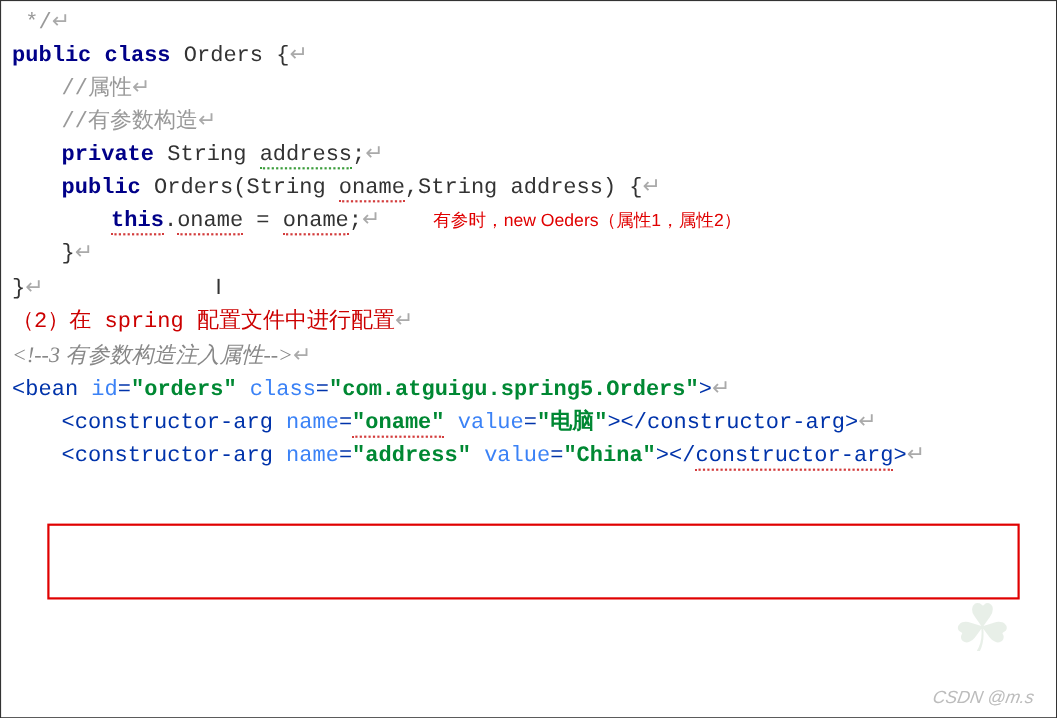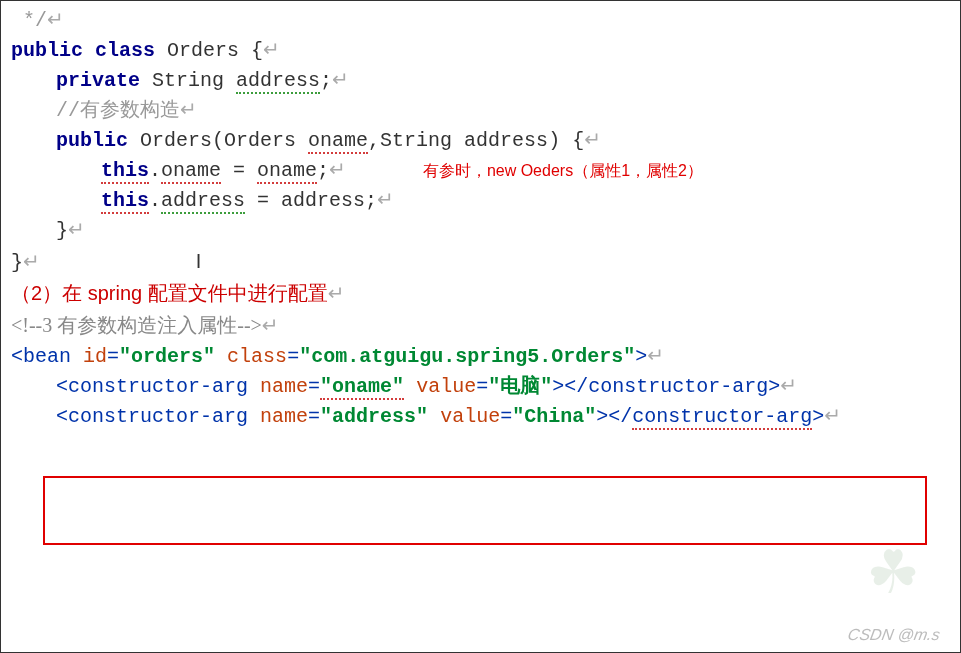--- a/index.html
+++ b/index.html
@@ -21,25 +21,25 @@
   }
   .code-line {
     white-space: pre;
     color: #333;
   }
   .kw { color: #000088; font-weight: bold; }
   .normal { color: #333; text-align: center; }
   .grey-comment { color: #999; }
   .underline-red { border-bottom: 2px dotted #d33c3c; }
   .underline-green { border-bottom: 2px dotted #3c9d3c; }
-  .red-text { color: #cc0000; font-family: Liberation Sans, sans-serif; }
-  .red-note { color: #e00000; font-family: "SimSun", sans-serif; font-size: 16px; margin-left: 29px; }
-  .xml-comment-grey { color: #888; font-family: "SimSun", serif; }
+  .red-text { color: #cc0000; font-family: Liberation Mono, monospace; }
+  .red-note { color: #e00000; font-family: "SimSun", sans-serif; font-size: 16px; }
+  .xml-comment-grey { color: #888; font-style: italic; font-family: "SimSun", serif; }
   .tag { color: #0033aa; }
-  .attr-name { color: #c2410c; }
+  .attr-name { color: #3b82f6; }
   .attr-value { color: #008833; font-weight: bold; }
   .indent1 { display: inline-block; width: 45px; }
   .indent2 { display: inline-block; width: 90px; }
   .red-box {
     position: absolute;
     border: 2px solid #e00000;
   }
   .paragraph-mark { color: #aaa; }
   .cursor-icon { font-family: sans-serif; color: #333; display: inline-block;}
   .watermark {
@@ -62,31 +62,31 @@
 </style>
 </head>
 <body>
 
 <div class="container">
 
   <div class="code-line"><span class="grey-comment"> */</span><span class="paragraph-mark">↵</span></div>
 
   <div class="code-line"><span class="kw">public</span> <span class="kw">class</span> <span class="normal">Orders</span><span class="normal"> {</span><span class="paragraph-mark">↵</span></div>
 
+  <div class="code-line"><span class="indent1"></span><span class="grey-comment">//属性</span><span class="paragraph-mark">↵</span></div>
 
+
+  <div class="code-line"><span class="indent1"></span><span class="grey-comment">//有参数构造</span><span class="paragraph-mark">↵</span></div>
 
   <div class="code-line"><span class="indent1"></span><span class="kw">private</span> <span class="normal">String </span><span class="normal underline-green">address</span><span class="normal">;</span><span class="paragraph-mark">↵</span></div>
 
-  <div class="code-line"><span class="indent1"></span><span class="grey-comment">//有参数构造</span><span class="paragraph-mark">↵</span></div>
-
-  <div class="code-line"><span class="indent1"></span><span class="kw">public</span> <span class="normal">Orders</span><span class="normal">(Orders </span><span class="normal underline-red">oname</span><span class="normal">,</span><span class="normal">String </span><span class="normal">address</span><span class="normal">) {</span><span class="paragraph-mark">↵</span></div>
+  <div class="code-line"><span class="indent1"></span><span class="kw">public</span> <span class="normal">Orders</span><span class="normal">(String </span><span class="normal underline-red">oname</span><span class="normal">,</span><span class="normal">String </span><span class="normal">address</span><span class="normal">) {</span><span class="paragraph-mark">↵</span></div>
 
   <div class="code-line"><span class="indent2"></span><span class="kw underline-red">this</span><span class="normal">.</span><span class="normal underline-red">oname</span><span class="normal"> = </span><span class="normal underline-red">oname</span><span class="normal">;</span><span class="paragraph-mark">↵</span>&nbsp;&nbsp;&nbsp;&nbsp;<span class="red-note">有参时，new Oeders（属性1，属性2）</span></div>
 
-  <div class="code-line"><span class="indent2"></span><span class="kw underline-red">this</span><span class="normal">.</span><span class="normal underline-green">address</span><span class="normal"> = </span><span class="normal">address</span><span class="normal">;</span><span class="paragraph-mark">↵</span></div>
 
   <div class="code-line"><span class="indent1"></span><span class="normal">}</span><span class="paragraph-mark">↵</span></div>
 
   <div class="code-line"><span class="normal">}</span><span class="paragraph-mark">↵</span>&nbsp;&nbsp;&nbsp;&nbsp;&nbsp;&nbsp;&nbsp;&nbsp;&nbsp;&nbsp;&nbsp;&nbsp;&nbsp;<span class="cursor-icon">I</span></div>
 
   <div class="code-line"><span class="red-text">（2）在 spring 配置文件中进行配置</span><span class="paragraph-mark">↵</span></div>
 
   <div class="code-line"><span class="xml-comment-grey">&lt;!--3 有参数构造注入属性--&gt;</span><span class="paragraph-mark">↵</span></div>
 
   <div class="bean-area">

